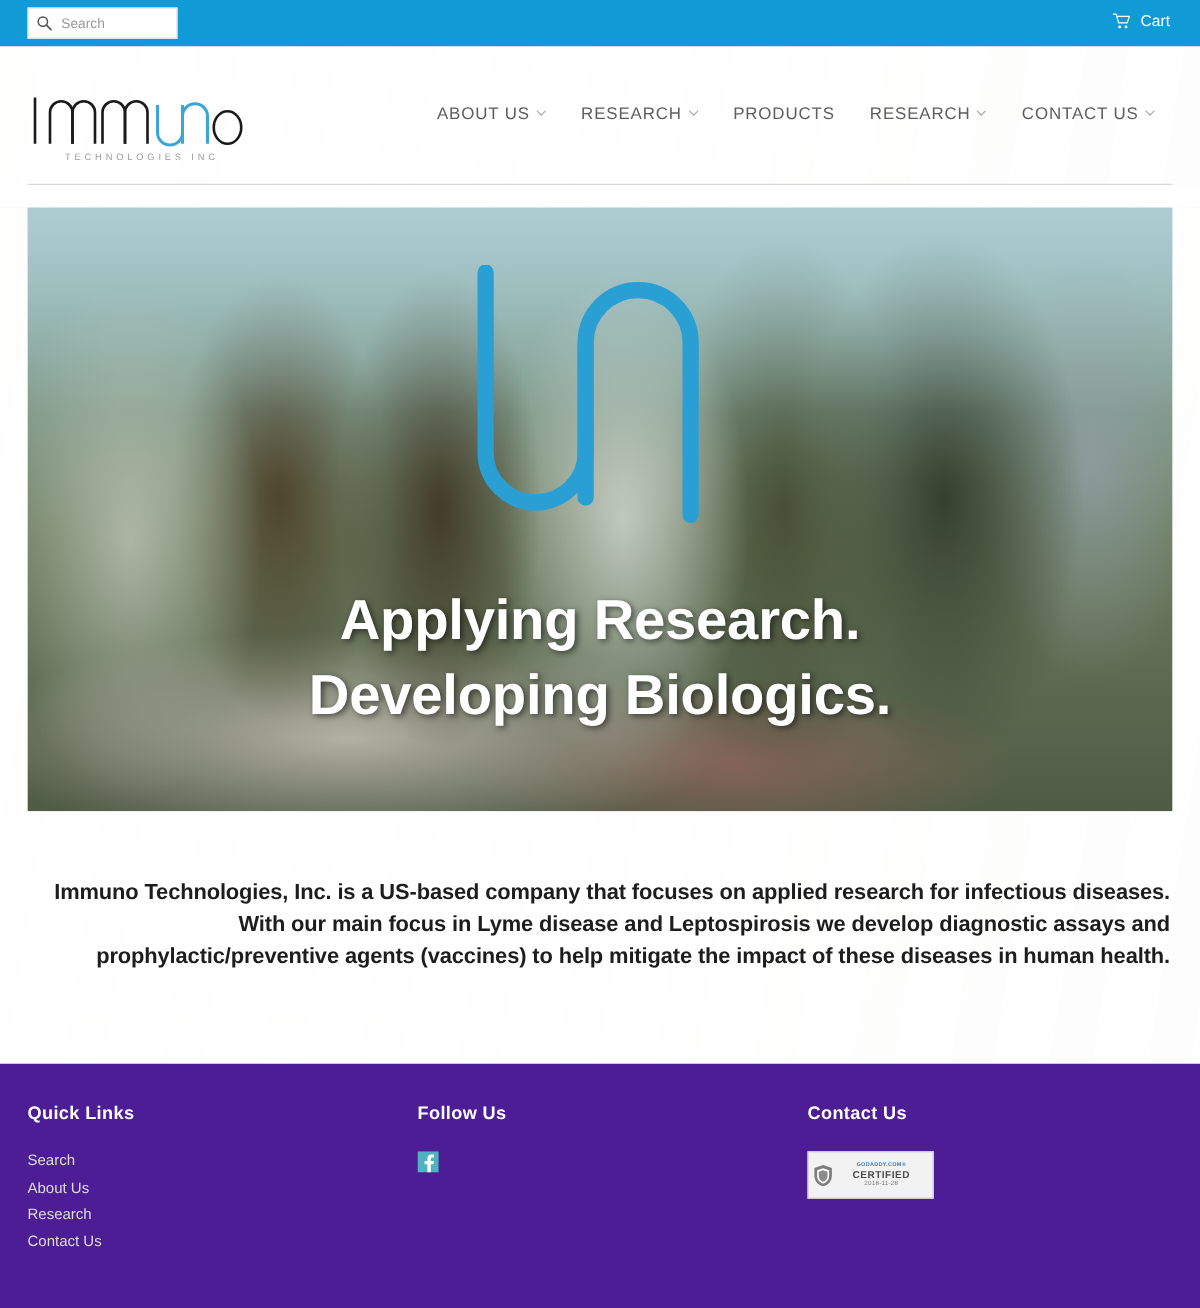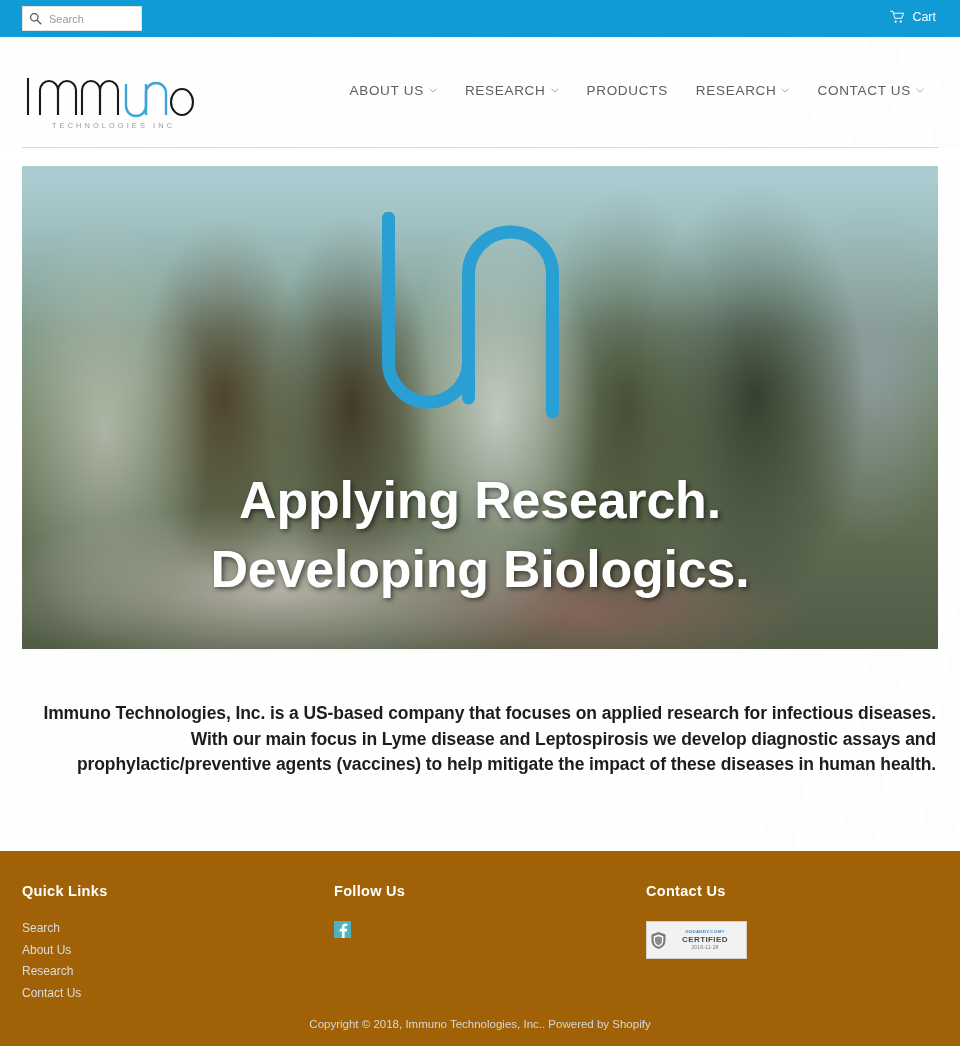--- a/index.html
+++ b/index.html
@@ -124,42 +124,42 @@
   .hero-sheen {
     position: absolute; left: 0; right: 0; top: 0; height: 34%;
     background: linear-gradient(180deg, rgba(186,214,219,0.55), rgba(186,214,219,0));
   }
   .hero-mark { position: absolute; left: 50%; top: 46px; transform: translateX(-50%); width: 215px; height: 215px; }
   .hero-heading {
     position: absolute; left: 0; right: 0; top: 300px;
     text-align: center;
     color: #ffffff;
     font-weight: bold;
-    font-size: 52px;
+    font-size: 45px;
     line-height: 1.33;
     letter-spacing: -0.2px;
     text-shadow: 2px 2px 5px rgba(0,0,0,0.55);
   }
 
   .intro {
     margin: 0 22px;
     padding: 52px 2px 0 4px;
     font-size: 17.5px;
     font-weight: bold;
     line-height: 1.46;
     color: #1d1d1d;
     letter-spacing: -0.1px;
     text-align: right;
   }
 
   
   .footer {
     position: absolute; left: 0; right: 0; bottom: 0;
     height: 195px;
-    background: #a16207;
+    background: #4c1d95;
     color: #e7e7e7;
     z-index: 6;
   }
   .footer-cols {
     display: flex;
     padding: 32px 22px 0 22px;
   }
   .fcol-links  { width: 312px; }
   .fcol-follow { width: 312px; }
   .fcol-contact{ flex: 1; }
@@ -336,14 +336,13 @@
         <span class="seal-txt">
           <span class="seal-brand">GODADDY.COM®</span>
           <span class="seal-cert">CERTIFIED</span>
           <span class="seal-date">2018-11-28</span>
         </span>
       </div>
     </div>
 
   </div>
 
-  <div class="copyright">Copyright © 2018, Immuno Technologies, Inc.. Powered by Shopify</div>
 </div>
 
 </body></html>

